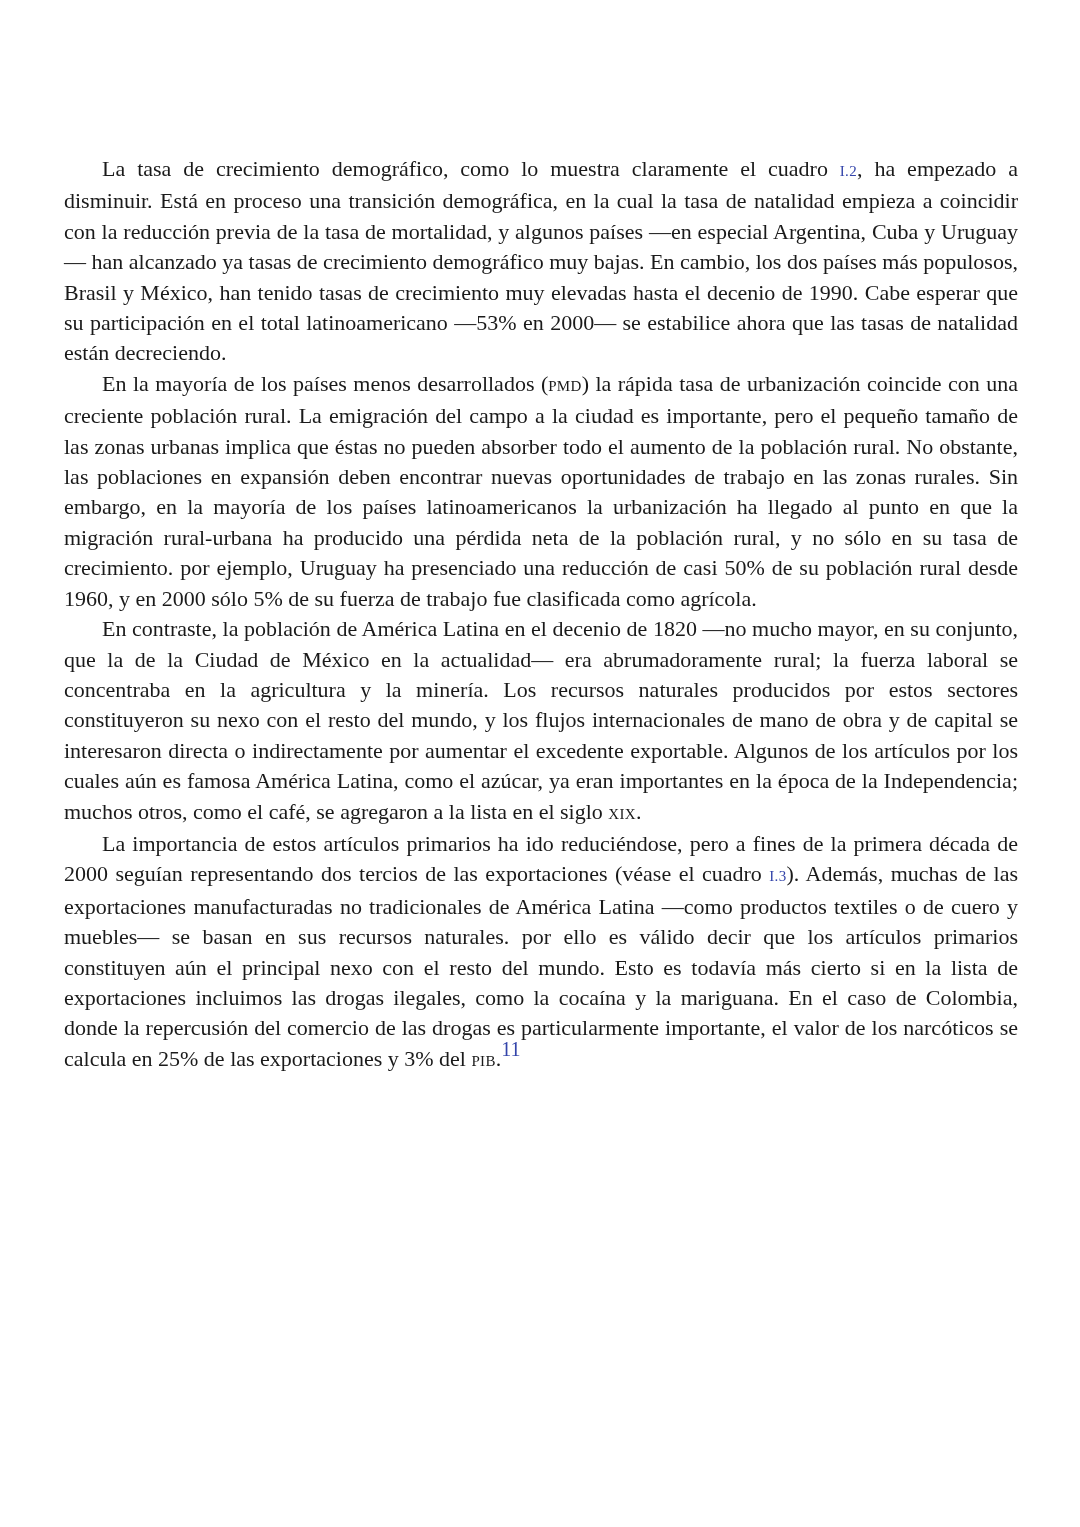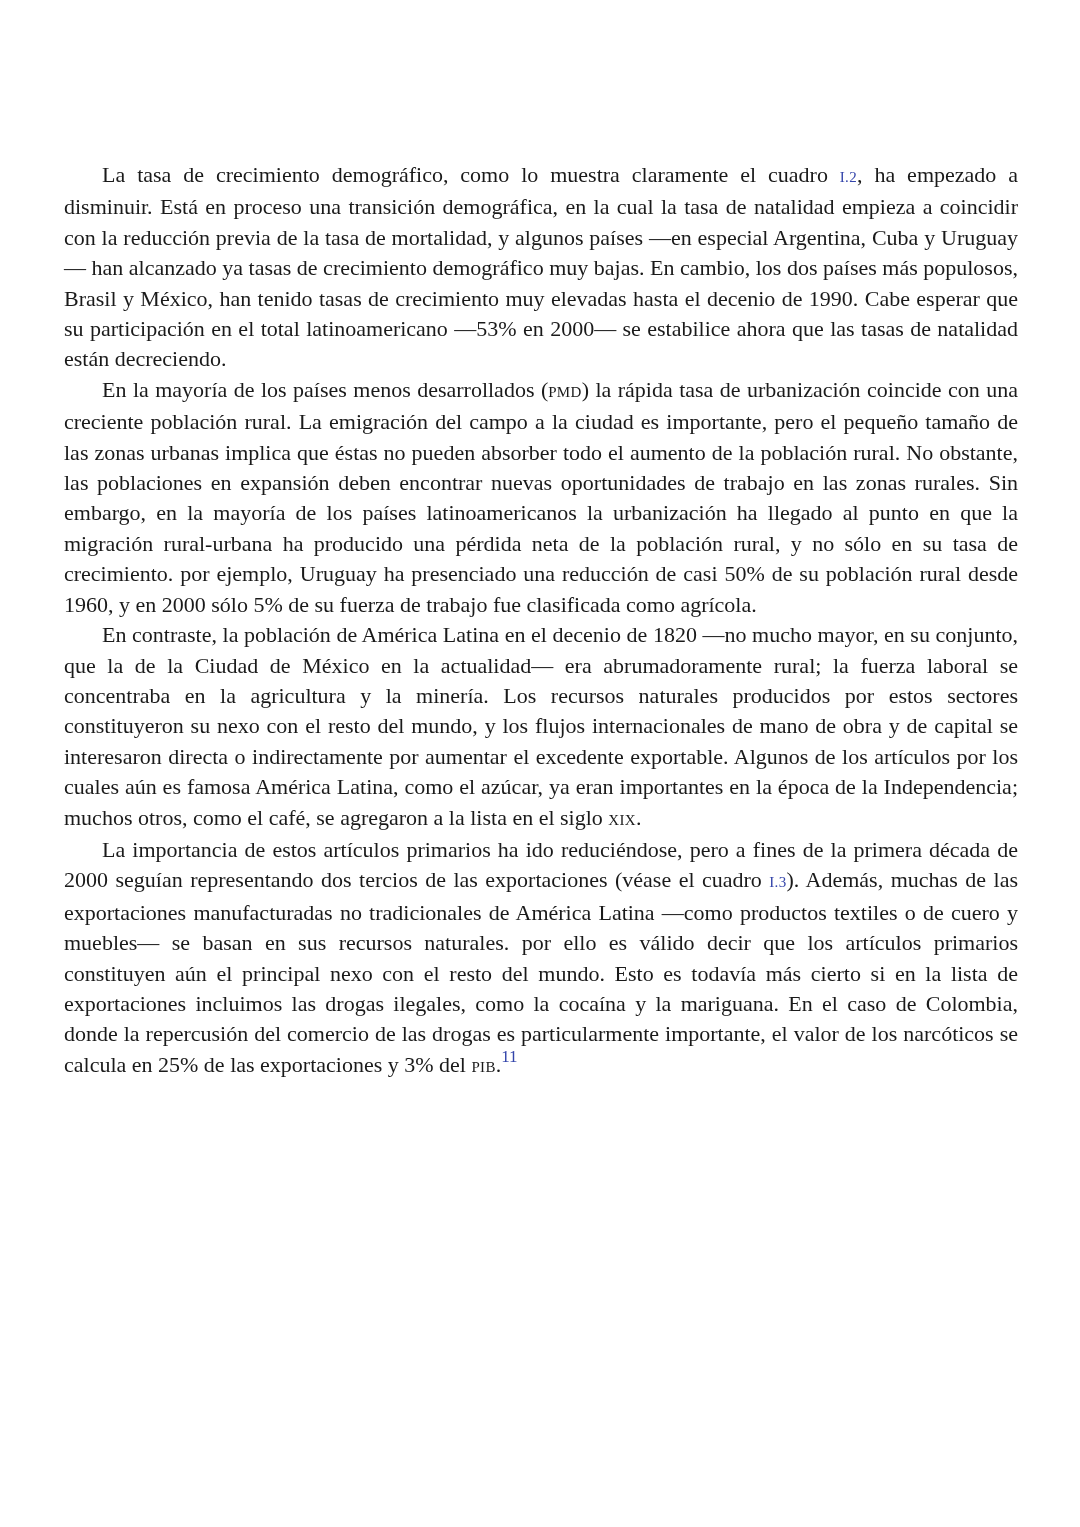--- a/index.html
+++ b/index.html
@@ -1,32 +1,32 @@
 <!DOCTYPE html>
 <html><head>
 <meta charset="utf-8">
 <style>
   html, body { margin: 0; padding: 0; background: #ffffff; }
   body { width: 1080px; height: 1527px; position: relative; overflow: hidden; }
   .page {
     position: absolute;
     left: 64px;
-    top: 160px;
+    top: 154px;
     width: 954px;
     font-family: "Liberation Serif", "DejaVu Serif", serif;
     font-size: 22px;
     line-height: 30.4px;
     color: #1a1a1a;
     text-align: justify;
   }
   .para { margin: 0; text-indent: 38px; }
   .sc { font-size: 15px; letter-spacing: 0.3px; text-transform: uppercase; }
   .ref { color: #3344aa; text-decoration: none; }
   .ref .sc { color: #3344aa; }
-  sup.fn { color: #3344aa; font-size: 17px; vertical-align: 10px; line-height: 0; }
+  sup.fn { color: #3344aa; font-size: 20px; vertical-align: 10px; line-height: 0; }
 </style>
 </head>
 <body>
 
 <div class="page">
 
   <p class="para"><span>La tasa de crecimiento demográfico, como lo muestra claramente el cuadro </span><a class="ref"><span class="sc">I.2</span></a><span>, ha empezado a disminuir. Está en proceso una transición demográfica, en la cual la tasa de natalidad empieza a coincidir con la reducción previa de la tasa de mortalidad, y algunos países —en especial Argentina, Cuba y Uruguay— han alcanzado ya tasas de crecimiento demográfico muy bajas. En cambio, los dos países más populosos, Brasil y México, han tenido tasas de crecimiento muy elevadas hasta el decenio de 1990. Cabe esperar que su participación en el total latinoamericano —53% en 2000— se estabilice ahora que las tasas de natalidad están decreciendo.</span></p>
 
   <p class="para"><span>En la mayoría de los países menos desarrollados (</span><span class="sc">PMD</span><span>) la rápida tasa de urbanización coincide con una creciente población rural. La emigración del campo a la ciudad es importante, pero el pequeño tamaño de las zonas urbanas implica que éstas no pueden absorber todo el aumento de la población rural. No obstante, las poblaciones en expansión deben encontrar nuevas oportunidades de trabajo en las zonas rurales. Sin embargo, en la mayoría de los países latinoamericanos la urbanización ha llegado al punto en que la migración rural-urbana ha producido una pérdida neta de la población rural, y no sólo en su tasa de crecimiento. por ejemplo, Uruguay ha presenciado una reducción de casi 50% de su población rural desde 1960, y en 2000 sólo 5% de su fuerza de trabajo fue clasificada como agrícola.</span></p>
 

